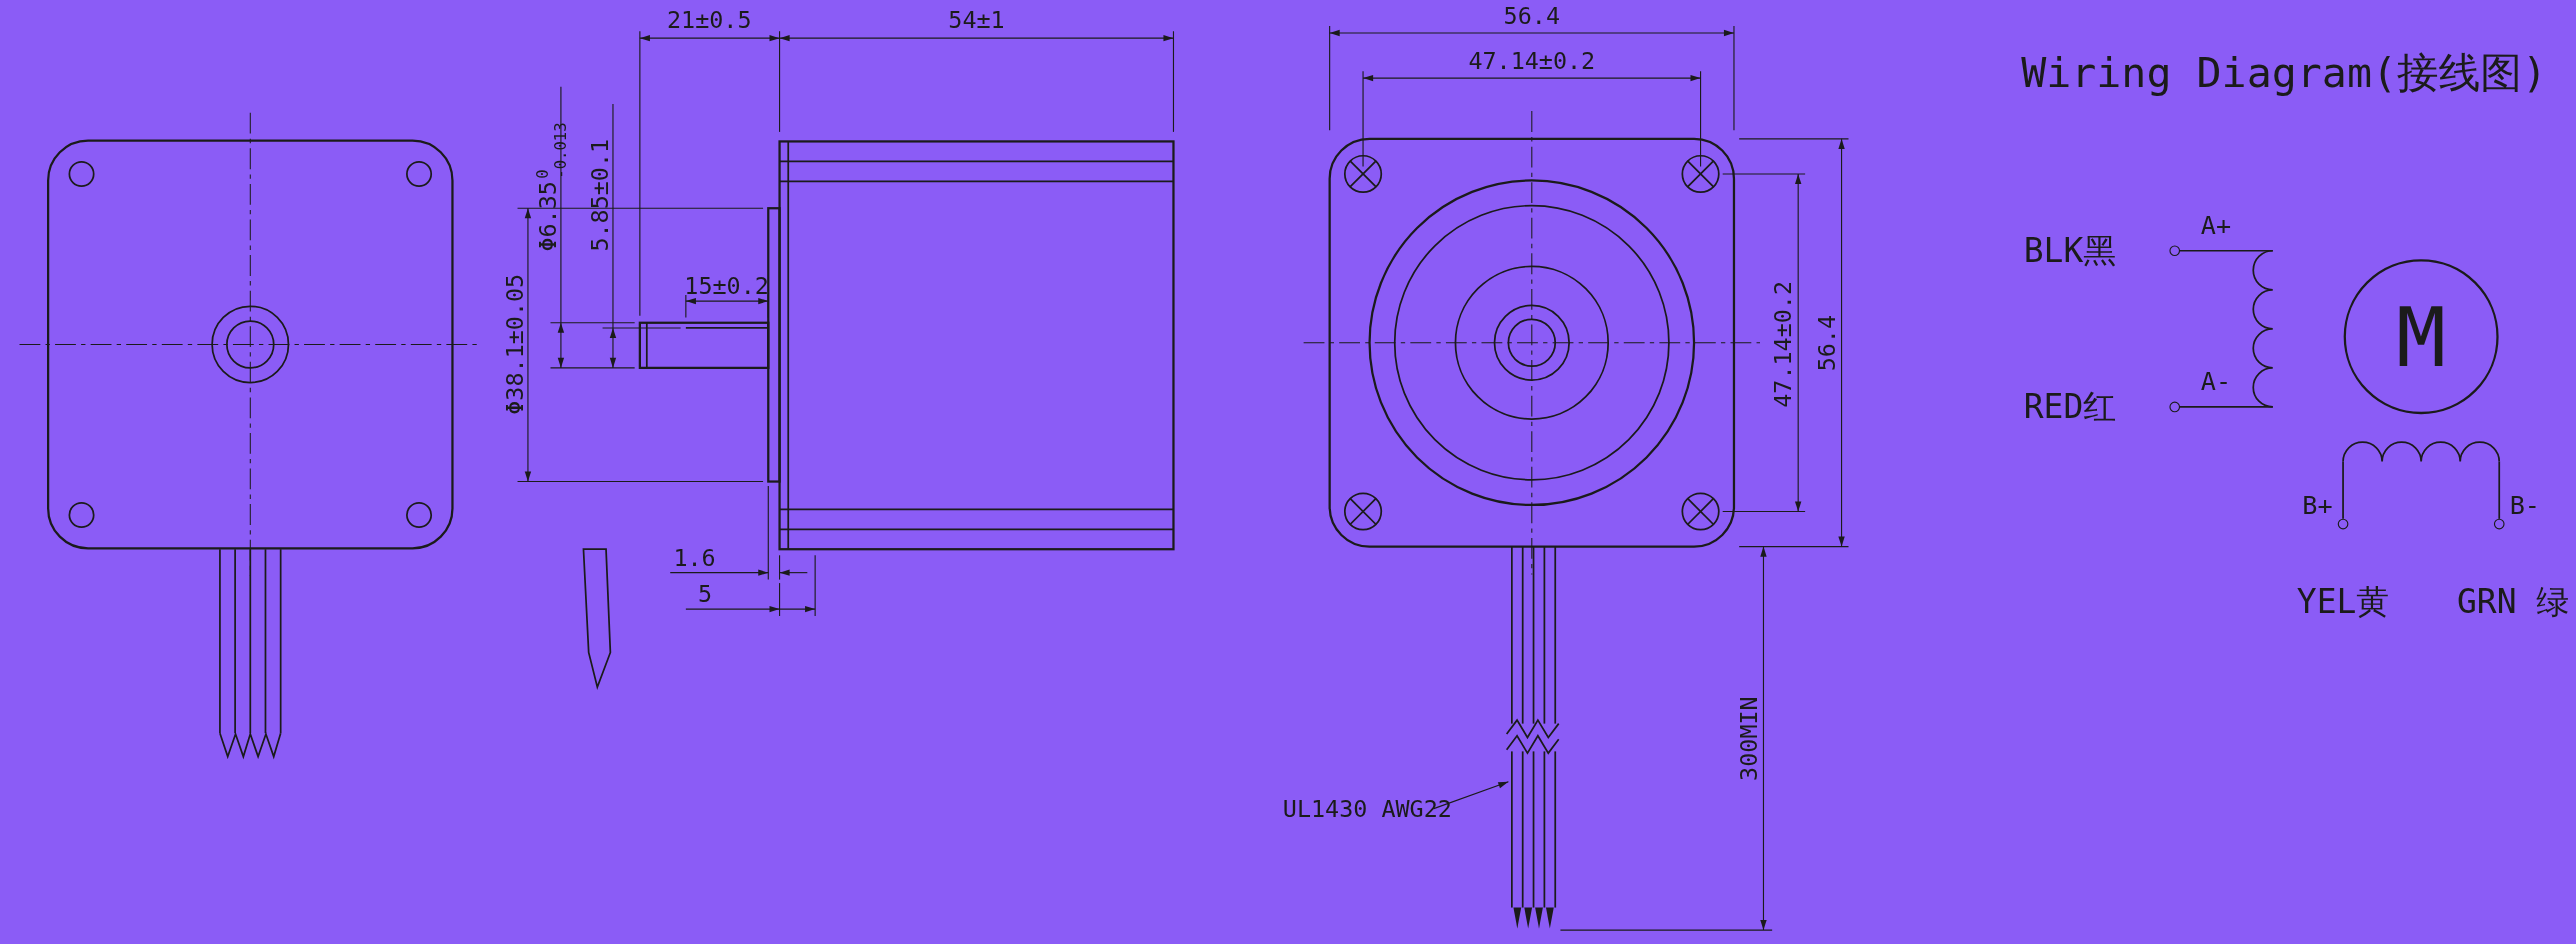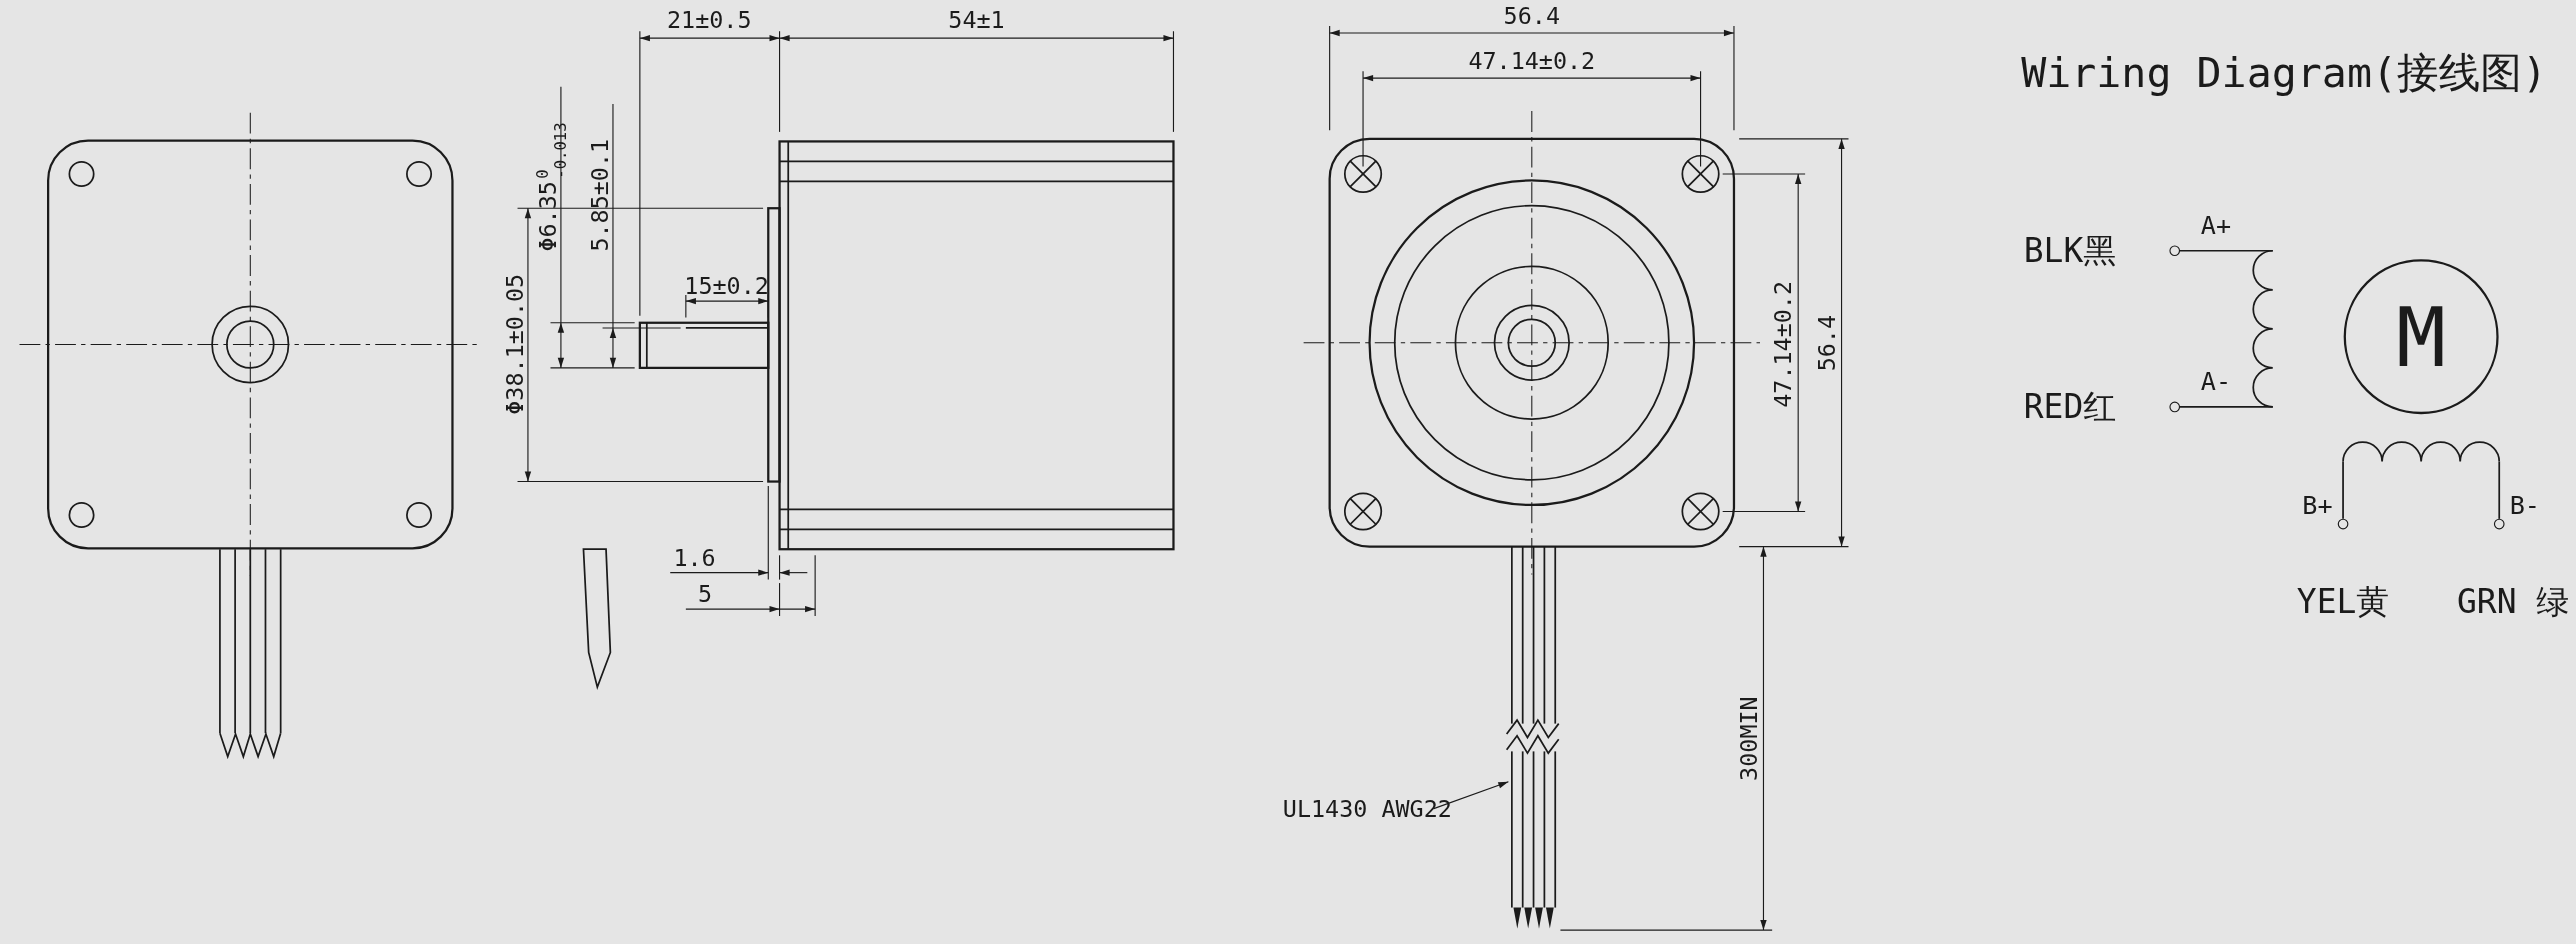--- a/index.html
+++ b/index.html
@@ -1,16 +1,16 @@
 <!DOCTYPE html>
 <html style="font-size:14px"><head>
 <meta charset="utf-8">
 <style>
   html,body{margin:0;padding:0;background:#ffffff;}
-  .page{position:relative;width:2576px;height:944px;background:#e5e5e5;overflow:hidden;}
+  .page{position:relative;width:2576px;height:944px;background:#8b5cf6;overflow:hidden;}
   svg{display:block;}
   
   .ol  {fill:none;stroke:#1b1b1b;stroke-width:2.6;}
   .ol2 {fill:none;stroke:#1b1b1b;stroke-width:2;}
   .thin{fill:none;stroke:#1b1b1b;stroke-width:1.3;}
   .cl  {fill:none;stroke:#1b1b1b;stroke-width:1.2;stroke-dasharray:24 6 5 6;}
   .wire{fill:none;stroke:#1b1b1b;stroke-width:2;}
   .blk {fill:#1b1b1b;stroke:none;}
   
   text{font-family:"DejaVu Sans Mono","Liberation Mono",monospace;fill:#1b1b1b;}

